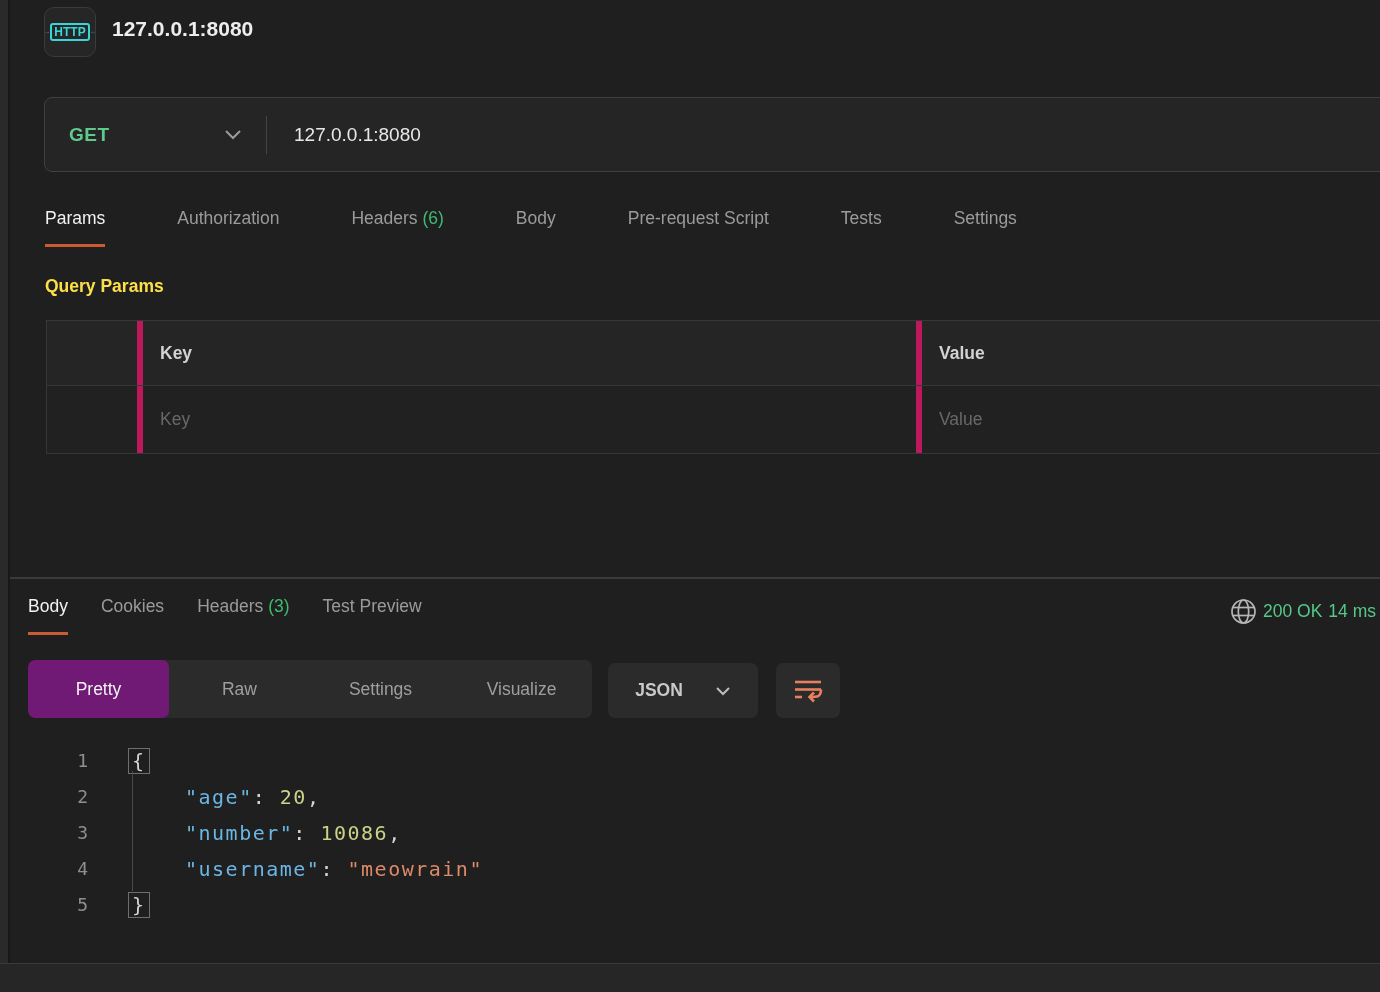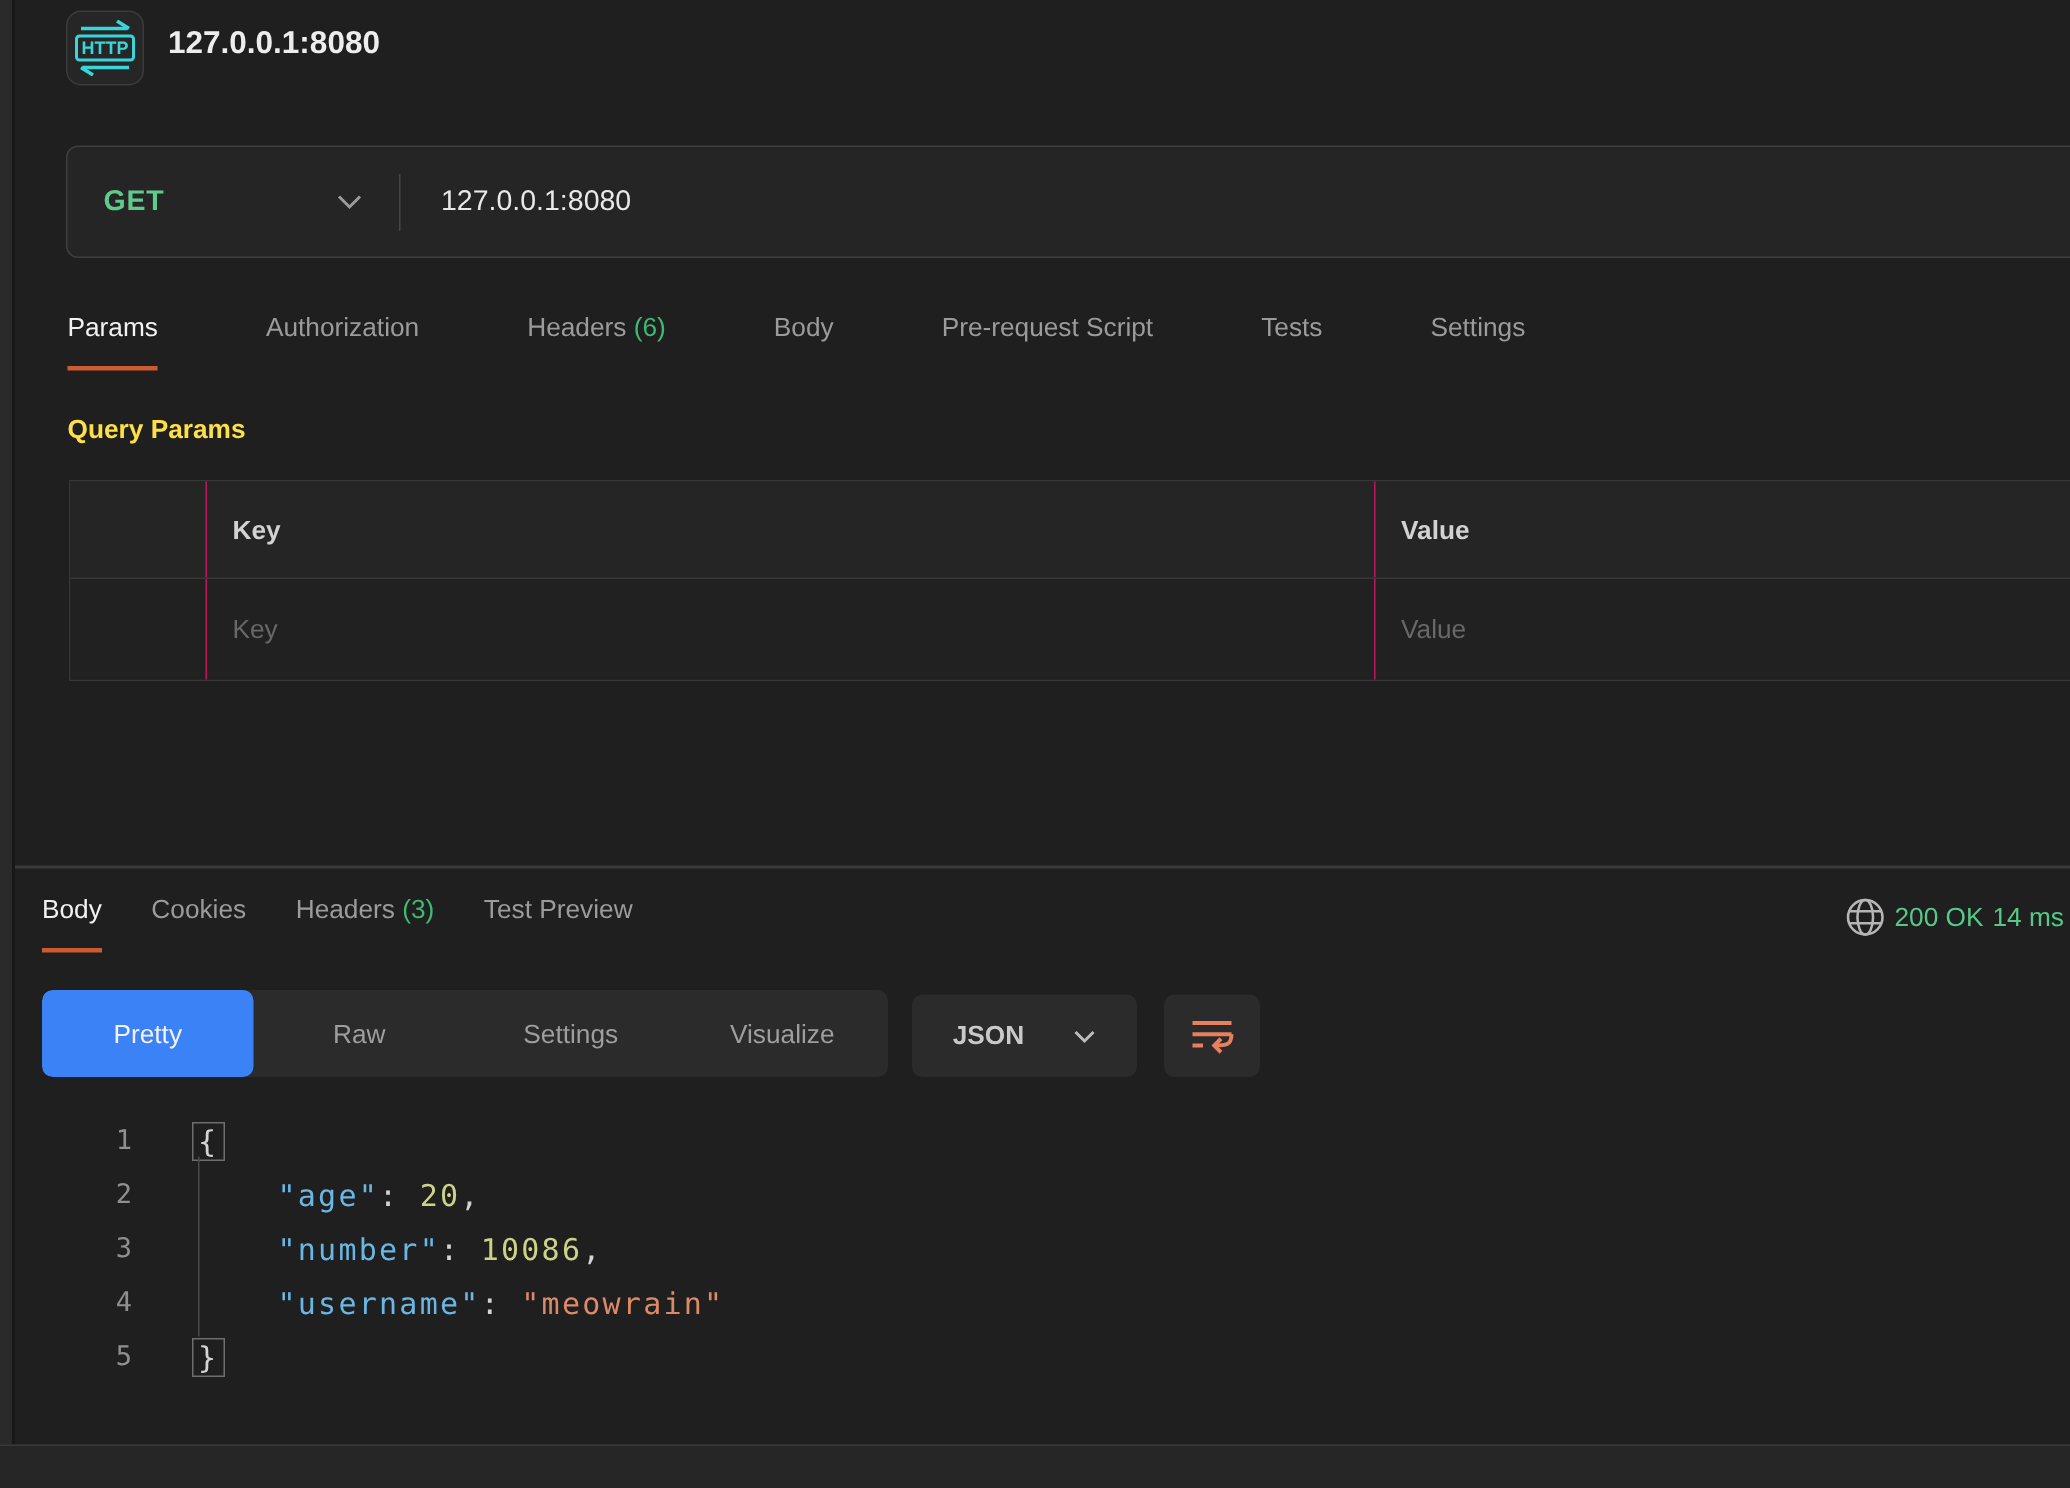--- a/index.html
+++ b/index.html
@@ -12,21 +12,21 @@
   }
   .abs { position: absolute; }
 
   
   .left-strip { left: 0; top: 0; width: 10px; height: 963px; background: #2a2a2a; border-right: 2px solid #181818; }
 
   
   .http-icon-box {
     left: 44px; top: 7px; width: 52px; height: 50px;
     background: #262626; border: 1px solid #3b3b3b; border-radius: 10px;
-    display: flex; flex-direction: column; align-items: center; justify-content: center; gap: 1px;
+    display: flex; flex-direction: row; align-items: center; justify-content: center; gap: 1px;
   }
   .http-icon-label {
     color: #38d6da; border: 2px solid #38d6da; border-radius: 3px;
     font-size: 12px; font-weight: bold; line-height: 1; padding: 1px 2px;
     font-family: "Liberation Sans", sans-serif; letter-spacing: 0;
   }
   .page-title { left: 112px; top: 17px; font-size: 21px; font-weight: bold; color: #ededed; }
 
   
   .url-bar {
@@ -45,41 +45,41 @@
   .tab.active { color: #f2f2f2; border-bottom: 3px solid #cc5a33; }
   .tab .count { color: #3eba72; }
 
   .query-heading { left: 45px; top: 276px; font-size: 17.5px; font-weight: bold; color: #fde047; }
 
   
   .params-table { left: 46px; top: 320px; width: 1340px; border: 1px solid #373737; border-right: none; }
   .t-row { display: grid; grid-template-columns: 90px 779px 1fr; }
   .t-row.head { height: 65px; background: #252525; border-bottom: 1px solid #373737; }
   .t-row.body { height: 67px; background: #212121; }
-  .t-cell { display: flex; align-items: center; padding-left: 17px; border-left: 1px solid #be185d; }
+  .t-cell { display: flex; align-items: center; padding-left: 17px; border-left: 6px solid #be185d; }
   .t-cell:first-child { border-left: none; }
   .t-head-label { font-size: 17.5px; font-weight: bold; color: #d2d2d2; }
   .t-input { width: 95%; background: transparent; border: none; outline: none;
     font-size: 17.5px; color: #cfcfcf; font-family: "Liberation Sans", sans-serif; }
   .t-input::placeholder { color: #686868; opacity: 1; }
 
   
   .pane-divider { left: 10px; top: 577px; width: 1370px; height: 2px; background: #3a3a3a; }
 
   
   .resp-tabs { left: 28px; top: 596px; display: flex; gap: 33px; font-size: 17.5px; color: #9b9b9b; }
   .resp-meta { right: 0px; top: 598px; display: flex; align-items: center; gap: 6px; padding-right: 4px; }
   .status-text, .time-text { color: #55c987; font-size: 17.5px; }
 
   
   .seg-control { left: 28px; top: 660px; height: 58px; width: 564px;
     background: #2b2b2b; border-radius: 7px; display: flex; overflow: hidden; }
   .seg { width: 25%; display: flex; align-items: center; justify-content: center;
     font-size: 17.5px; color: #9e9e9e; }
-  .seg.active { background: #3b82f6; color: #f2f2f2; border-radius: 7px; }
+  .seg.active { background: #701a75; color: #f2f2f2; border-radius: 7px; }
   .json-select { left: 608px; top: 663px; width: 150px; height: 55px;
     background: #2b2b2b; border-radius: 7px; display: flex; align-items: center;
     justify-content: center; gap: 32px; }
   .json-label { font-size: 17.5px; font-weight: bold; color: #c9c9c9; }
   .wrap-btn { left: 776px; top: 663px; width: 64px; height: 55px;
     background: #2b2b2b; border-radius: 7px; display: flex; align-items: center; justify-content: center; }
 
   
   .code-area { left: 10px; top: 743px; width: 1370px;
     font-family: "DejaVu Sans Mono", monospace; font-size: 20px; }

